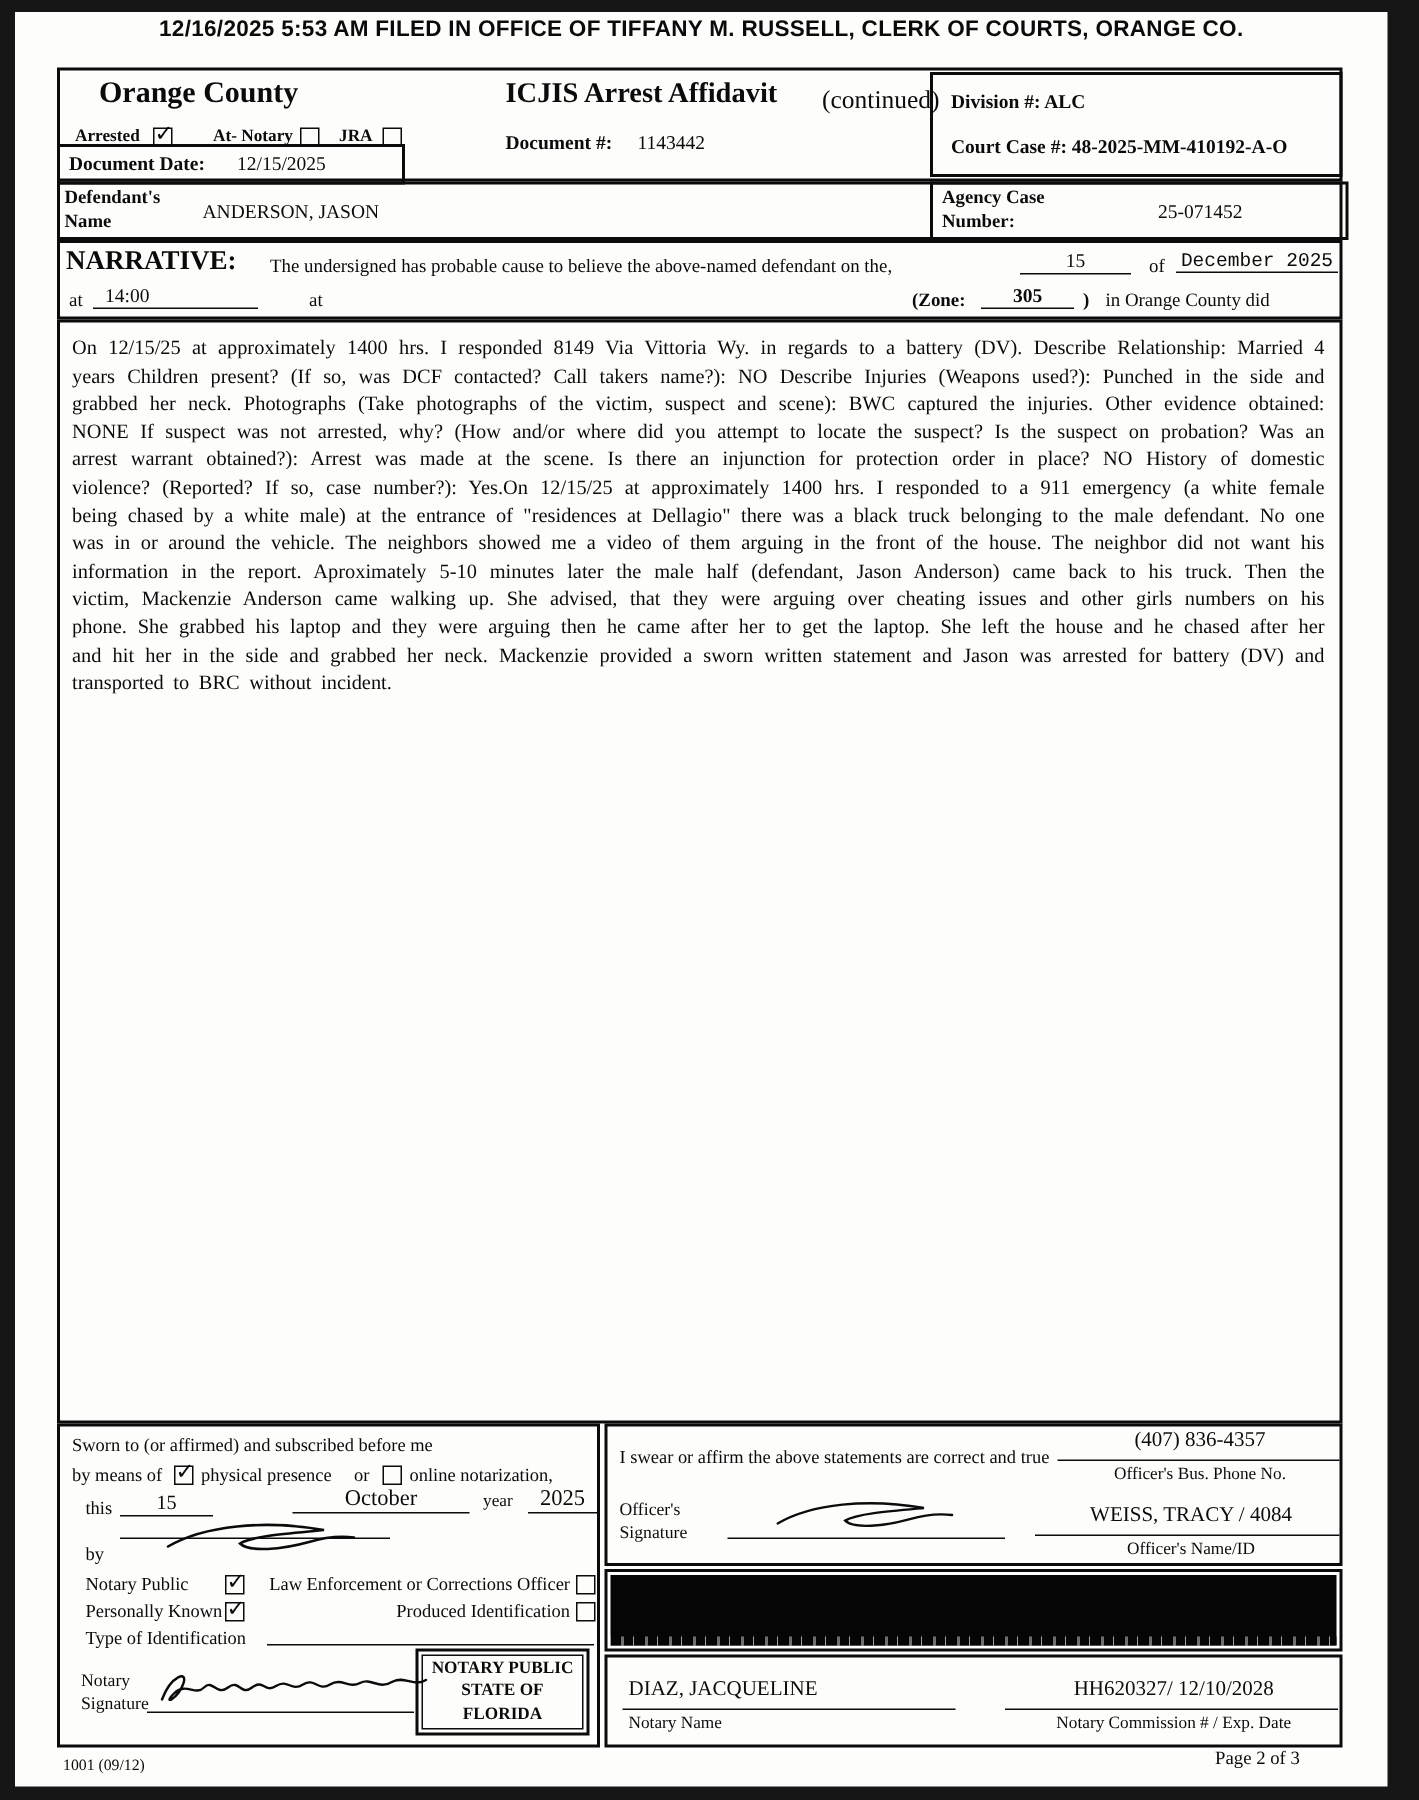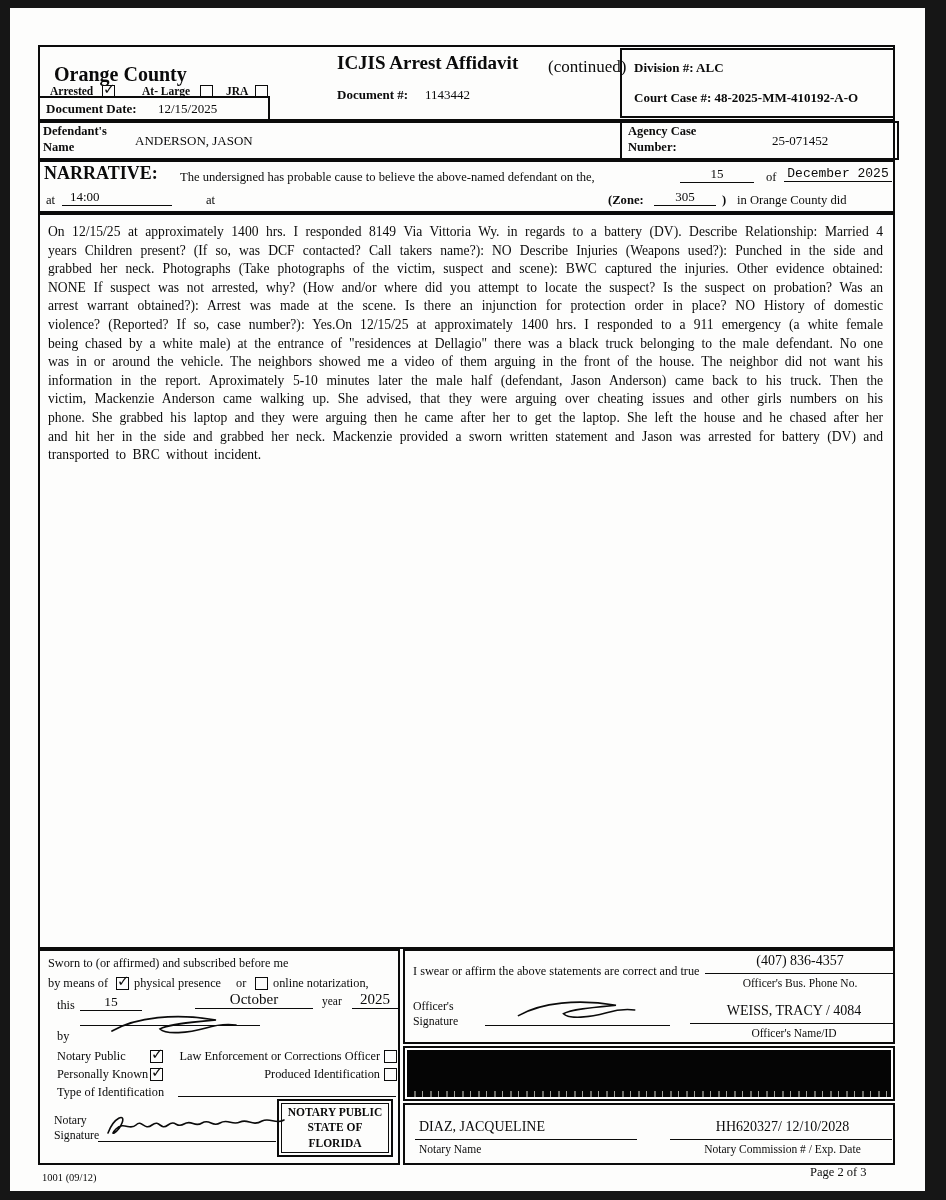--- a/index.html
+++ b/index.html
@@ -33,29 +33,30 @@
     background:repeating-linear-gradient(90deg,#050505 0 7px,#8a8a84 7px 9px,#050505 9px 15px,#c9c9c2 15px 16px); opacity:.8; }
   .footer-code { font-size:10.5px; }
   .footer-page { font-size:12.5px; }
   svg.sig { position:absolute; overflow:visible; }
 </style>
 </head>
 <body>
 
 <div class="page">
 
+  <div class="filing-banner">12/16/2025 5:53 AM FILED IN OFFICE OF TIFFANY M. RUSSELL, CLERK OF COURTS, ORANGE CO.</div>
 
   <div class="box" style="left:28px; top:37px; width:857px; height:76px;">
-    <div class="abs county-title" style="left:14px; top:4px;margin-top:12px;">Orange County</div>
+    <div class="abs county-title" style="left:26px; top:4px;">Orange County</div>
 
     <div class="abs sm-lbl" style="left:10px; top:38px;">Arrested</div>
     <div class="cb" style="left:62px; top:38px;">
       <span class="mark">✓</span>
     </div>
-    <div class="abs sm-lbl" style="left:102px; top:38px;">At- Large</div>
+    <div class="abs sm-lbl" style="left:102px; top:38px;">At- Notary</div>
     <div class="cb" style="left:160px; top:38px;">
       <span class="mark"></span>
     </div>
     <div class="abs sm-lbl" style="left:186px; top:38px;">JRA</div>
     <div class="cb" style="left:215px; top:38px;">
       <span class="mark"></span>
     </div>
 
     <div class="box" style="left:-2px; top:49px; width:232px; height:27px;">
       <span class="abs lbl" style="left:6px; top:3px;">Document Date:</span>
@@ -86,21 +87,21 @@
     <div class="abs bold" style="left:4px; top:1px; font-size:18px;">NARRATIVE:</div>
     <div class="abs" style="left:140px; top:8px; font-size:12.6px;">The undersigned has probable cause to believe the above-named defendant on the,</div>
     <div class="blank" style="left:640px; top:4px; width:74px;">15</div>
     <div class="abs" style="left:726px; top:8px; font-size:12.6px;">of</div>
     <div class="blank" style="left:744px; top:4px; width:108px;font-family:Liberation Mono, monospace;">December 2025</div>
 
     <div class="abs" style="left:6px; top:31px; font-size:12.6px;">at</div>
     <div class="blank" style="left:22px; top:27px; width:110px; text-align:left; padding-left:8px;">14:00</div>
     <div class="abs" style="left:166px; top:31px; font-size:12.6px;">at</div>
     <div class="abs bold" style="left:568px; top:31px; font-size:12.6px;">(Zone:</div>
-    <div class="blank" style="left:614px; top:27px; width:62px;">305</div>
+    <div class="blank" style="left:614px; top:27px; width:62px;font-weight:bold;">305</div>
     <div class="abs bold" style="left:682px; top:31px; font-size:12.6px;">)</div>
     <div class="abs" style="left:697px; top:31px; font-size:12.6px;">in Orange County did</div>
   </div>
 
   <div class="narr-body">
     <p>On 12/15/25 at approximately 1400 hrs. I responded 8149 Via Vittoria Wy. in regards to a battery (DV). Describe Relationship: Married 4 years Children present? (If so, was DCF contacted? Call takers name?): NO Describe Injuries (Weapons used?): Punched in the side and grabbed her neck. Photographs (Take photographs of the victim, suspect and scene): BWC captured the injuries. Other evidence obtained: NONE If suspect was not arrested, why? (How and/or where did you attempt to locate the suspect? Is the suspect on probation? Was an arrest warrant obtained?): Arrest was made at the scene. Is there an injunction for protection order in place? NO History of domestic violence? (Reported? If so, case number?): Yes.On 12/15/25 at approximately 1400 hrs. I responded to a 911 emergency (a white female being chased by a white male) at the entrance of "residences at Dellagio" there was a black truck belonging to the male defendant. No one was in or around the vehicle. The neighbors showed me a video of them arguing in the front of the house. The neighbor did not want his information in the report. Aproximately 5-10 minutes later the male half (defendant, Jason Anderson) came back to his truck. Then the victim, Mackenzie Anderson came walking up. She advised, that they were arguing over cheating issues and other girls numbers on his phone. She grabbed his laptop and they were arguing then he came after her to get the laptop. She left the house and he chased after her and hit her in the side and grabbed her neck. Mackenzie provided a sworn written statement and Jason was arrested for battery (DV) and transported to BRC without incident.</p>
   </div>
 
   <div class="box" style="left:28px; top:941px; width:362px; height:216px; font-size:12.3px;padding-left:12px;">
     <div class="abs" style="left:8px; top:5px;">Sworn to (or affirmed) and subscribed before me</div>

